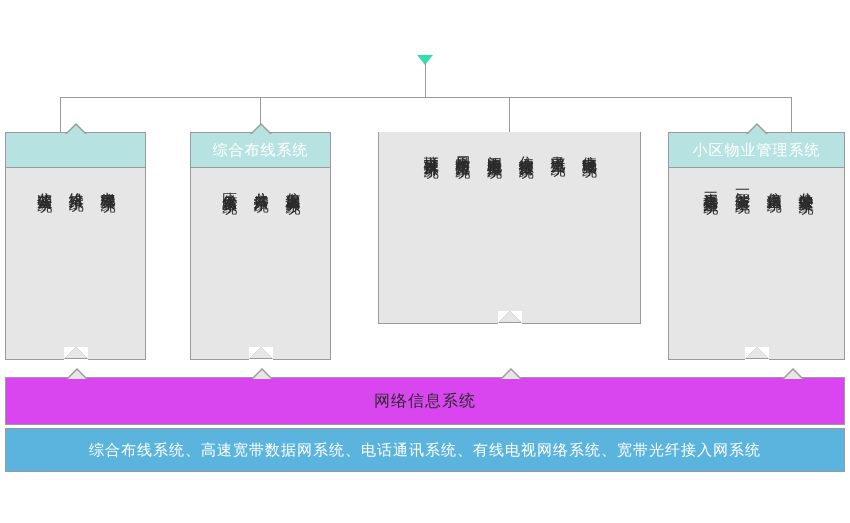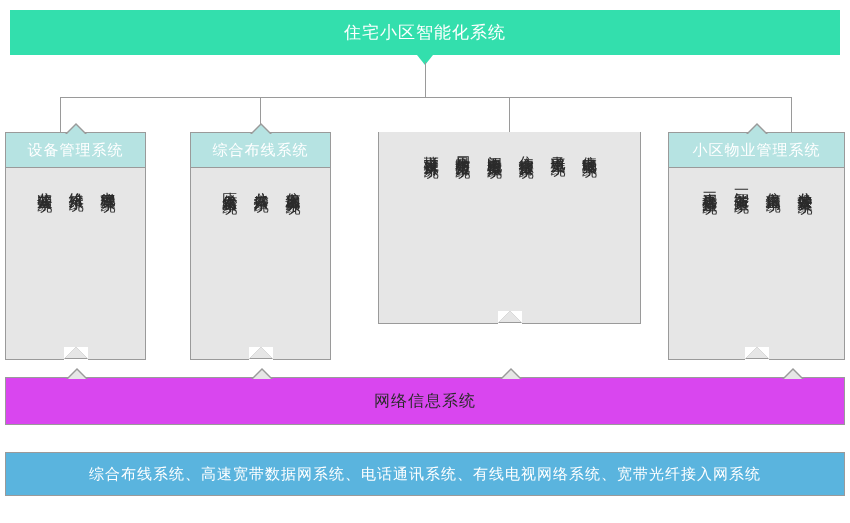--- a/index.html
+++ b/index.html
@@ -236,49 +236,44 @@
     left: 5px;
     top: 428px;
     width: 840px;
     height: 44px;
     background: #5ab4de;
     border: 1px solid #9a9a9a;
     box-sizing: border-box;
     display: flex;
     align-items: center;
     justify-content: center;
-    margin-top: 24px;
   }
   .bluebar-text {
     color: #ffffff;
     font-size: 15px;
     letter-spacing: 1px;
   }
 </style>
 </head>
 <body>
 
 <div id="stage">
 
-  <div class="banner">
-    <span class="banner-text">住宅小区智能化系统</span>
-  </div>
   <div class="banner-arrow"></div>
 
   <div class="conn-vert-main"></div>
   <div class="conn-horiz"></div>
   <div class="conn-drop" style="left:60px;"></div>
   <div class="conn-drop" style="left:260px;"></div>
   <div class="conn-drop" style="left:509px;"></div>
   <div class="conn-drop" style="left:791px;"></div>
 
   <div class="sysbox" style="left:5px; width:141px;">
     <div class="sysbox-head">
       <span class="notch-up"></span>
-      <span>设备管理系统</span>
     </div>
     <div class="sysbox-body">
       <span class="vitem">电梯管理系统</span>
       <span class="vitem">给排水系统</span>
       <span class="vitem">公共证明系统</span>
       <span class="notch-down"></span>
     </div>
   </div>
 
   <div class="sysbox" style="left:190px; width:141px;">
@@ -299,21 +294,21 @@
       <span class="vitem">停电场管理系统</span>
       <span class="vitem">电子巡更系统</span>
       <span class="vitem">住户综合报警系统</span>
       <span class="vitem">闭路电视监控系统</span>
       <span class="vitem">周界防范报警系统</span>
       <span class="vitem">楼宇可视对讲系统</span>
       <span class="notch-down"></span>
     </div>
   </div>
 
-  <div class="sysbox" style="left:668px; width:177px;">
+  <div class="sysbox" style="left:668px; width:177px;font-family:Liberation Mono, monospace;">
     <div class="sysbox-head">
       <span class="notch-up"></span>
       <span>小区物业管理系统</span>
     </div>
     <div class="sysbox-body">
       <span class="vitem">公共设备管理系统</span>
       <span class="vitem">信息查询系统</span>
       <span class="vitem">智能一卡通系统</span>
       <span class="vitem">三表远程抄送系统</span>
       <span class="notch-down"></span>

